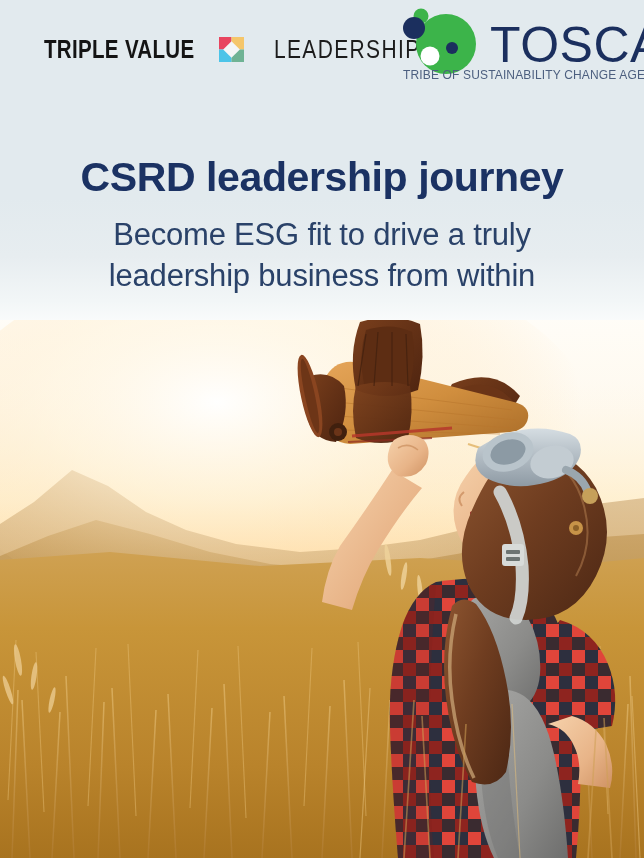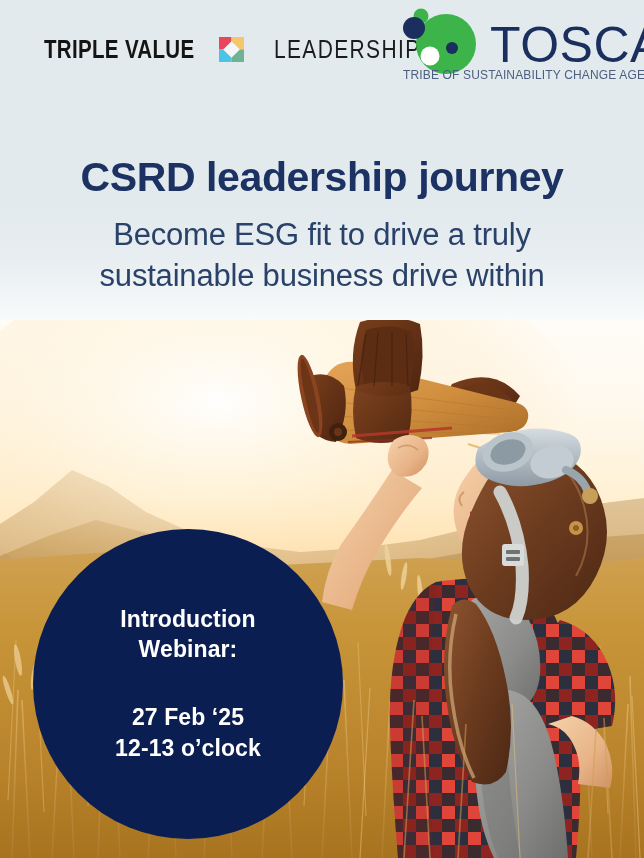--- a/index.html
+++ b/index.html
@@ -469,29 +469,18 @@
       </svg>
       <div class="tosca-word">TOSCA</div>
       <div class="tosca-tag">TRIBE OF SUSTAINABILITY CHANGE AGENTS</div>
     </div>
   </div>
 
   <div class="headings">
     <h1 class="title">CSRD leadership journey</h1>
     <div class="subtitle">
       <span>Become ESG fit to drive a truly</span>
-      <span>sustainable business drive within</span>
+      <span>leadership business from within</span>
     </div>
   </div>
 
-  <div class="circle-badge">
-    <div class="badge-head">
-      <span>Introduction</span>
-      <span>Webinar:</span>
-    </div>
-    <div class="badge-gap"></div>
-    <div class="badge-when">
-      <span>27 Feb ‘25</span>
-      <span>12-13 o’clock</span>
-    </div>
-  </div>
 
 </div>
 
 </body></html>

